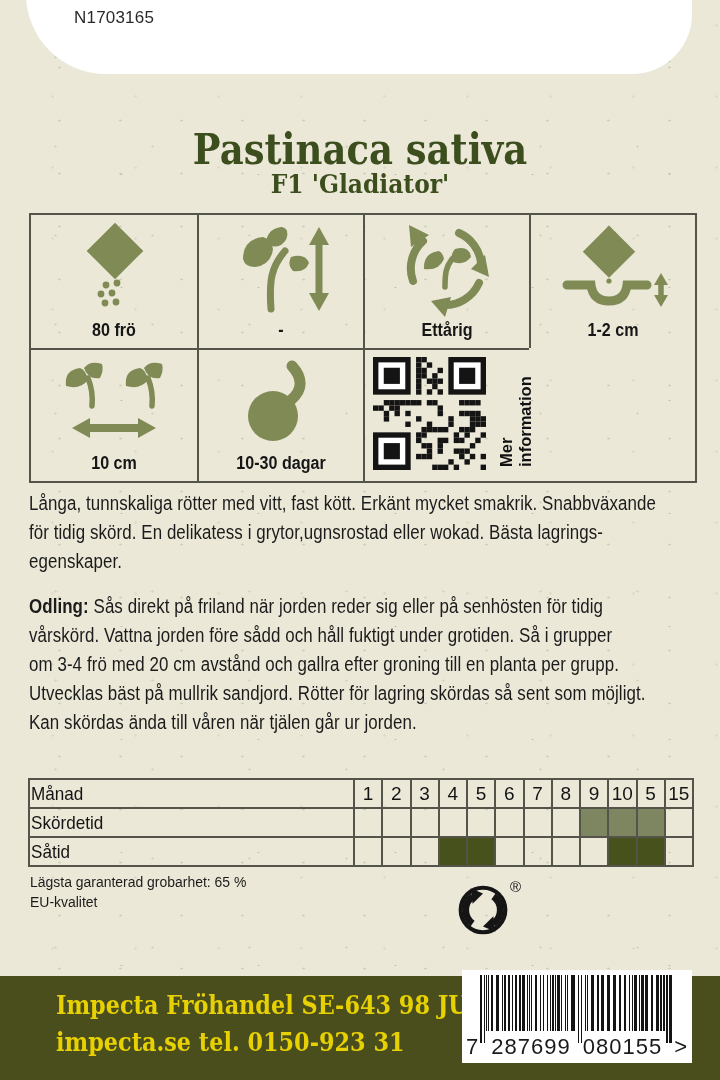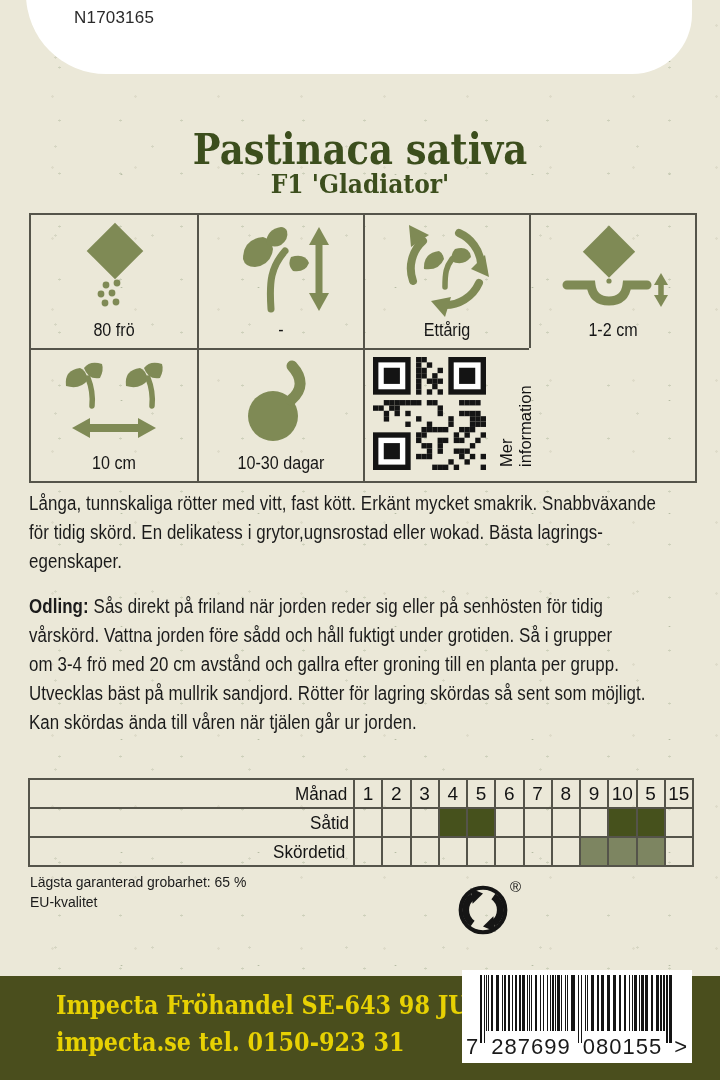--- a/index.html
+++ b/index.html
@@ -22,21 +22,21 @@
   
   .title{position:absolute;left:0;right:0;top:124px;text-align:center;
          font-family:"DejaVu Serif",serif;font-weight:700;font-size:43px;color:#3c4e1d;
          transform:scaleX(.86);}
   .subtitle{position:absolute;left:0;right:0;top:169px;text-align:center;
          font-family:"DejaVu Serif",serif;font-weight:700;font-size:26px;color:#3c4e1d;
          transform:scaleX(.9);}
   
   .grid{position:absolute;left:29px;top:213px;width:664px;height:266px;
         display:grid;grid-template-columns:repeat(4,1fr);grid-template-rows:repeat(2,1fr);
-        border:2px solid #55544a;}
+        border:2px solid #55544a;font-weight:bold;}
   .cell{position:relative;border-left:2px solid #55544a;border-top:2px solid #55544a;}
   .cell:nth-child(1),.cell:nth-child(2),.cell:nth-child(3),.cell:nth-child(4){border-top:none;}
   .cell:nth-child(4n+1){border-left:none;}
   .cell .icon{position:absolute;left:0;right:0;top:6px;display:flex;justify-content:center;color:#7f8a55;}
   .cell .lbl{position:absolute;left:0;right:0;bottom:7px;text-align:center;font-size:17.5px;color:#161616;
              transform:scaleX(.92);}
   .qr-wrap{position:absolute;left:8px;top:7px;}
   .qr-label{position:absolute;right:2px;top:6px;bottom:14px;width:22px;
             writing-mode:vertical-rl;transform:rotate(180deg);font-size:16.5px;color:#111;
             display:flex;align-items:center;}
@@ -44,21 +44,21 @@
   .para{position:absolute;left:29px;transform:scaleX(.845);transform-origin:0 0;
         font-size:20px;line-height:29px;letter-spacing:.1px;color:#1b1b1b;white-space:nowrap;}
   #description{top:489px;}
   #cultivation{top:592px;}
   .bold{font-weight:700;}
   
   .calendar{position:absolute;left:28px;top:778px;width:666px;border:2px solid #55544a;
             background:transparent;box-sizing:border-box;}
   .cal-row{display:grid;grid-template-columns:323px repeat(12,1fr);height:27px;}
   .cal-row + .cal-row{border-top:2px solid #55544a;}
-  .cal-label{display:flex;align-items:center;padding-left:1px;font-size:19px;color:#141414;justify-content:flex-end;}
+  .cal-label{display:flex;align-items:center;padding-left:1px;font-size:19px;color:#141414;}
   .cal-label span{transform:scaleX(.9);transform-origin:0 50%;white-space:nowrap;}
   .cal-cell{border-left:2px solid #55544a;}
   .cal-month{display:flex;align-items:center;justify-content:center;font-size:19px;color:#141414;}
   
   .quality{position:absolute;left:30px;top:872px;font-size:15.5px;line-height:19.5px;color:#1b1b1b;
            transform:scaleX(.9);transform-origin:0 0;white-space:nowrap;}
   .green-dot{position:absolute;left:457px;top:882px;}
   .green-dot-r{position:absolute;left:510px;top:878px;font-size:15px;color:#111;}
   
   .footer{position:absolute;left:0;right:0;top:976px;height:104px;background:#4a4e1d;}
@@ -338,52 +338,52 @@
         <div class="cal-cell cal-month">4</div>
         <div class="cal-cell cal-month">5</div>
         <div class="cal-cell cal-month">6</div>
         <div class="cal-cell cal-month">7</div>
         <div class="cal-cell cal-month">8</div>
         <div class="cal-cell cal-month">9</div>
         <div class="cal-cell cal-month">10</div>
         <div class="cal-cell cal-month">5</div>
         <div class="cal-cell cal-month">15</div>
       </div>
+    <div class="cal-row" id="cal-row-1">
+      <div class="cal-label">
+          <span>Skördetid</span>
+        </div>
+    <div class="cal-cell"></div>
+        <div class="cal-cell"></div>
+        <div class="cal-cell"></div>
+        <div class="cal-cell"></div>
+        <div class="cal-cell"></div>
+        <div class="cal-cell"></div>
+        <div class="cal-cell"></div>
+        <div class="cal-cell"></div>
+        <div class="cal-cell" style="background: rgb(125, 133, 97);"></div>
+        <div class="cal-cell" style="background: rgb(125, 133, 97);"></div>
+        <div class="cal-cell" style="background: rgb(125, 133, 97);"></div>
+        <div class="cal-cell"></div>
+      </div>
     <div class="cal-row" id="cal-row-0">
       <div class="cal-label">
           <span>Såtid</span>
         </div>
     <div class="cal-cell"></div>
         <div class="cal-cell"></div>
         <div class="cal-cell"></div>
         <div class="cal-cell" style="background: rgb(70, 81, 28);"></div>
         <div class="cal-cell" style="background: rgb(70, 81, 28);"></div>
         <div class="cal-cell"></div>
         <div class="cal-cell"></div>
         <div class="cal-cell"></div>
         <div class="cal-cell"></div>
         <div class="cal-cell" style="background: rgb(70, 81, 28);"></div>
         <div class="cal-cell" style="background: rgb(70, 81, 28);"></div>
-        <div class="cal-cell"></div>
-      </div>
-    <div class="cal-row" id="cal-row-1">
-      <div class="cal-label">
-          <span>Skördetid</span>
-        </div>
-    <div class="cal-cell"></div>
-        <div class="cal-cell"></div>
-        <div class="cal-cell"></div>
-        <div class="cal-cell"></div>
-        <div class="cal-cell"></div>
-        <div class="cal-cell"></div>
-        <div class="cal-cell"></div>
-        <div class="cal-cell"></div>
-        <div class="cal-cell" style="background: rgb(125, 133, 97);"></div>
-        <div class="cal-cell" style="background: rgb(125, 133, 97);"></div>
-        <div class="cal-cell" style="background: rgb(125, 133, 97);"></div>
         <div class="cal-cell"></div>
       </div>
   </div>
 
   <div class="quality">
     <div>Lägsta garanterad grobarhet: 65 %</div>
     <div>EU-kvalitet</div>
   </div>
 
   <span class="green-dot">

